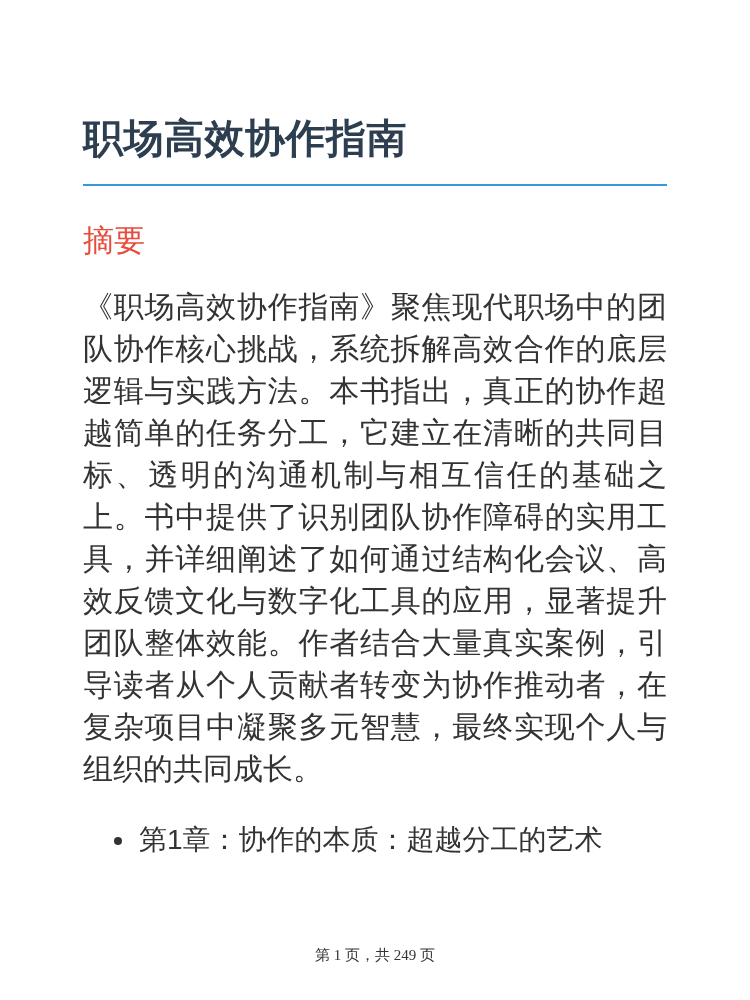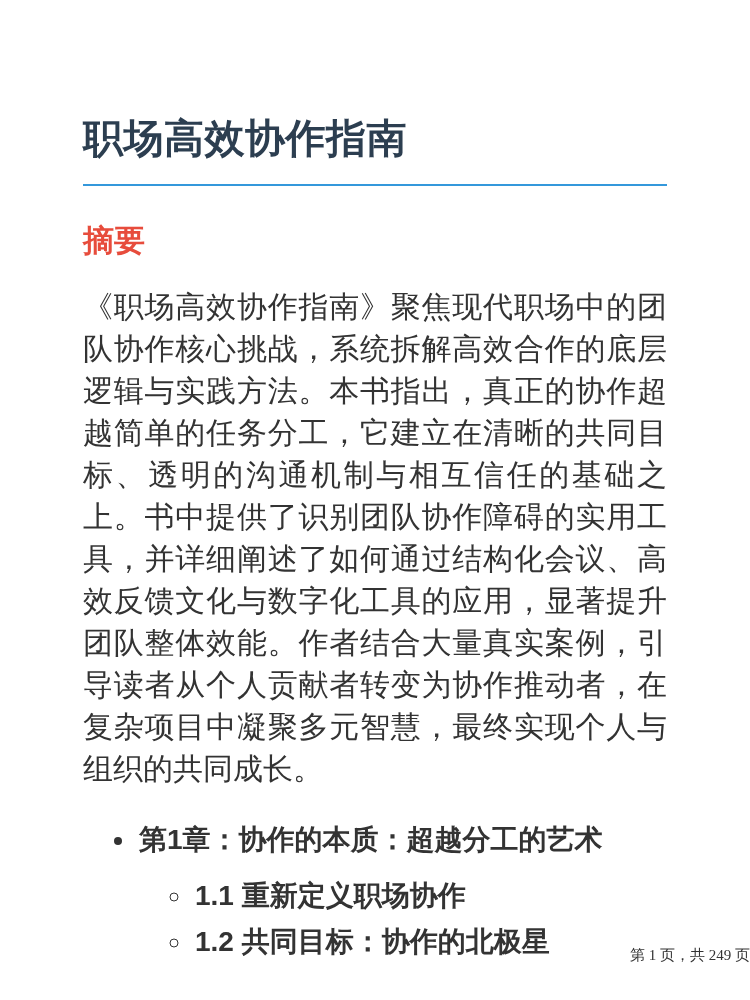--- a/index.html
+++ b/index.html
@@ -34,56 +34,55 @@
   .title-rule{
     margin-top:22px;
     height:0;
     border-bottom:2px solid var(--accent_rule);
     width:100%;
   }
   h2.section-heading{
     margin:36px 0 0 0;
     font-size:31px;
     line-height:1.2;
-    font-weight:700;
+    font-weight:400;
     color:var(--section_heading);
   }
   p.abstract-text{
     margin:27px 0 0 0;
     font-size:30px;
     line-height:1.4;
     color:var(--body_text);
     text-align:justify;
   }
   ul.toc-list{
     margin:30px 0 0 0;
     padding-left:54px;
     font-size:28px;
     line-height:1.4;
     color:var(--body_text);
     list-style-type:disc;
-    font-weight:bold;
   }
   ul.toc-list > li{
     padding-left:2px;
   }
   ul.toc-sublist{
     margin:17px 0 0 0;
     padding-left:54px;
     list-style-type:circle;
   }
   ul.toc-sublist > li{
     margin-bottom:6px;
     padding-left:2px;
   }
   .page-footer{
     position:absolute;
     left:0;right:0;
     bottom:37px;
-    text-align:right;
+    text-align:center;
     font-family:"Liberation Serif","DejaVu Serif",serif;
     font-size:15px;
     line-height:1;
     color:#333333;
   }
 </style>
 </head>
 <body>
 
 <main class="page">
@@ -93,22 +92,18 @@
   <div class="title-rule"></div>
 
   <h2 class="section-heading">摘要</h2>
 
   <p class="abstract-text">《职场高效协作指南》聚焦现代职场中的团队协作核心挑战，系统拆解高效合作的底层逻辑与实践方法。本书指出，真正的协作超越简单的任务分工，它建立在清晰的共同目标、透明的沟通机制与相互信任的基础之上。书中提供了识别团队协作障碍的实用工具，并详细阐述了如何通过结构化会议、高效反馈文化与数字化工具的应用，显著提升团队整体效能。作者结合大量真实案例，引导读者从个人贡献者转变为协作推动者，在复杂项目中凝聚多元智慧，最终实现个人与组织的共同成长。</p>
 
 
   <ul class="toc-list">
     <li>
       <span>第1章：协作的本质：超越分工的艺术</span>
-      <ul class="toc-sublist">
-        <li>1.1 重新定义职场协作</li>
-        <li>1.2 共同目标：协作的北极星</li>
-      </ul>
     </li>
   </ul>
 
   <div class="page-footer">第 1 页，共 249 页</div>
 
 </main>
 
 </body></html>

